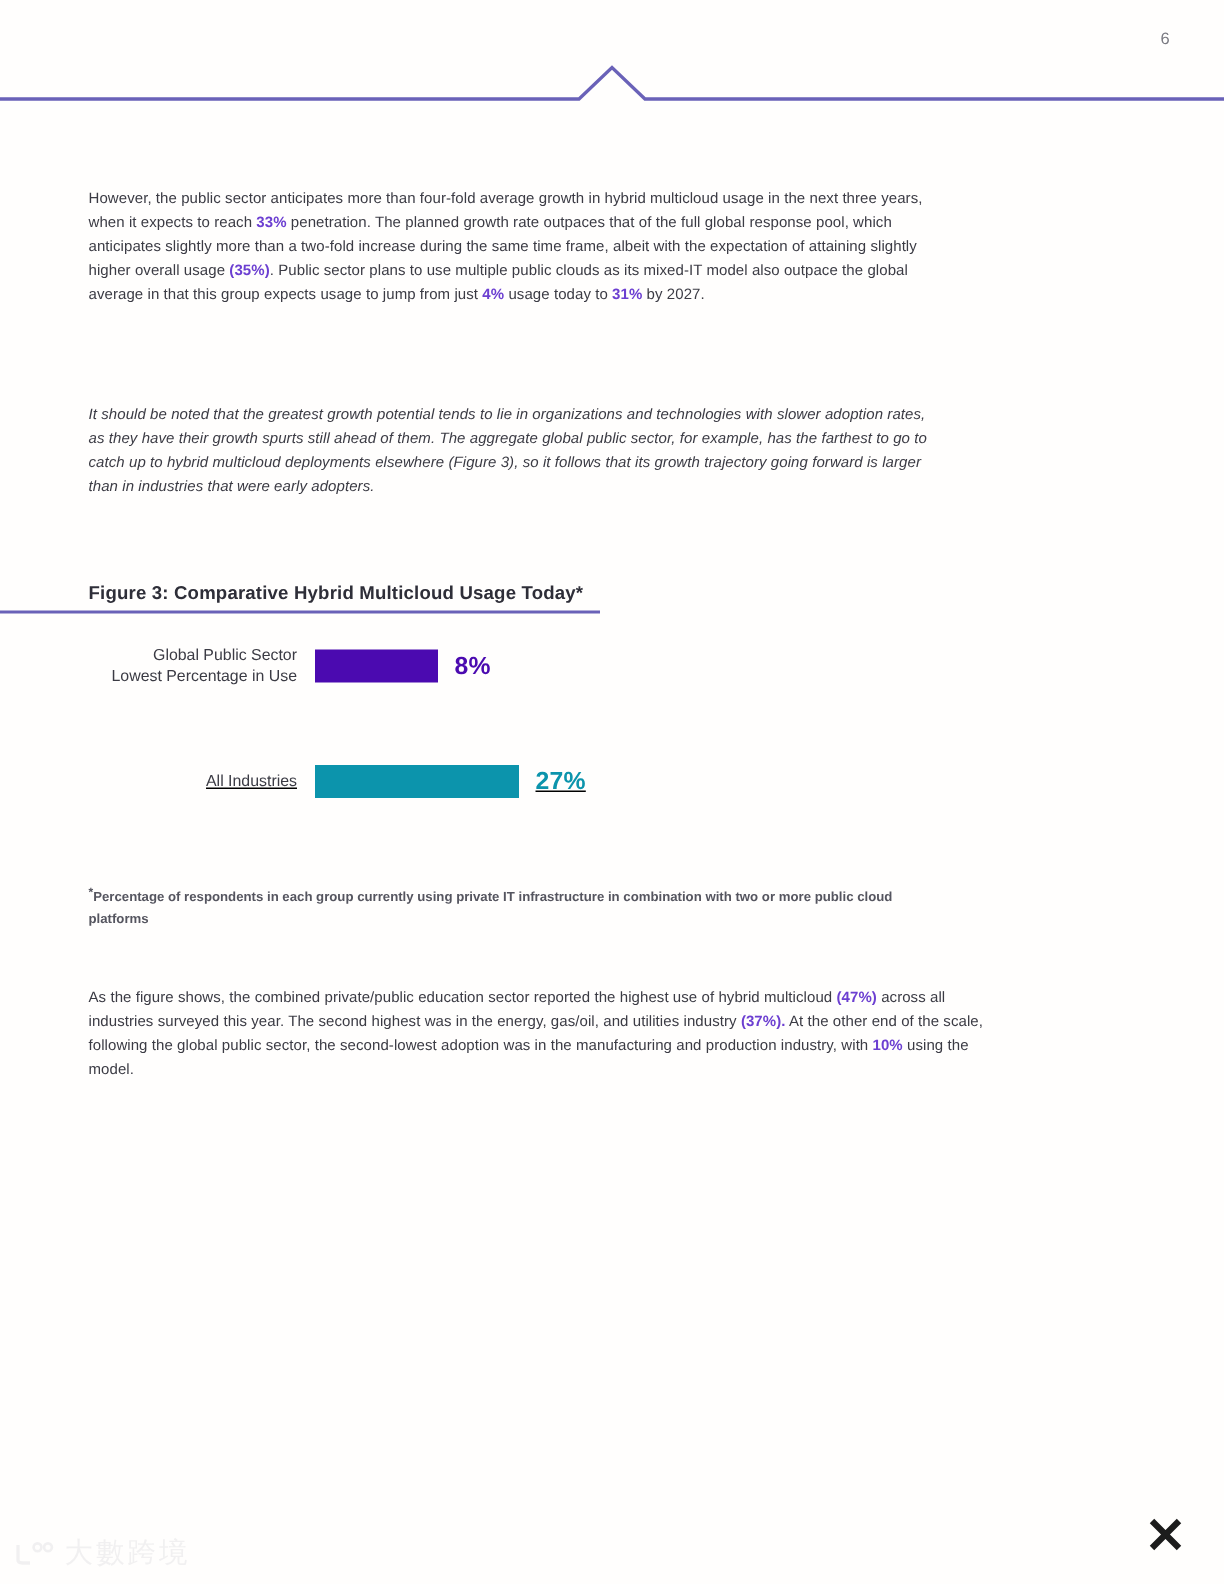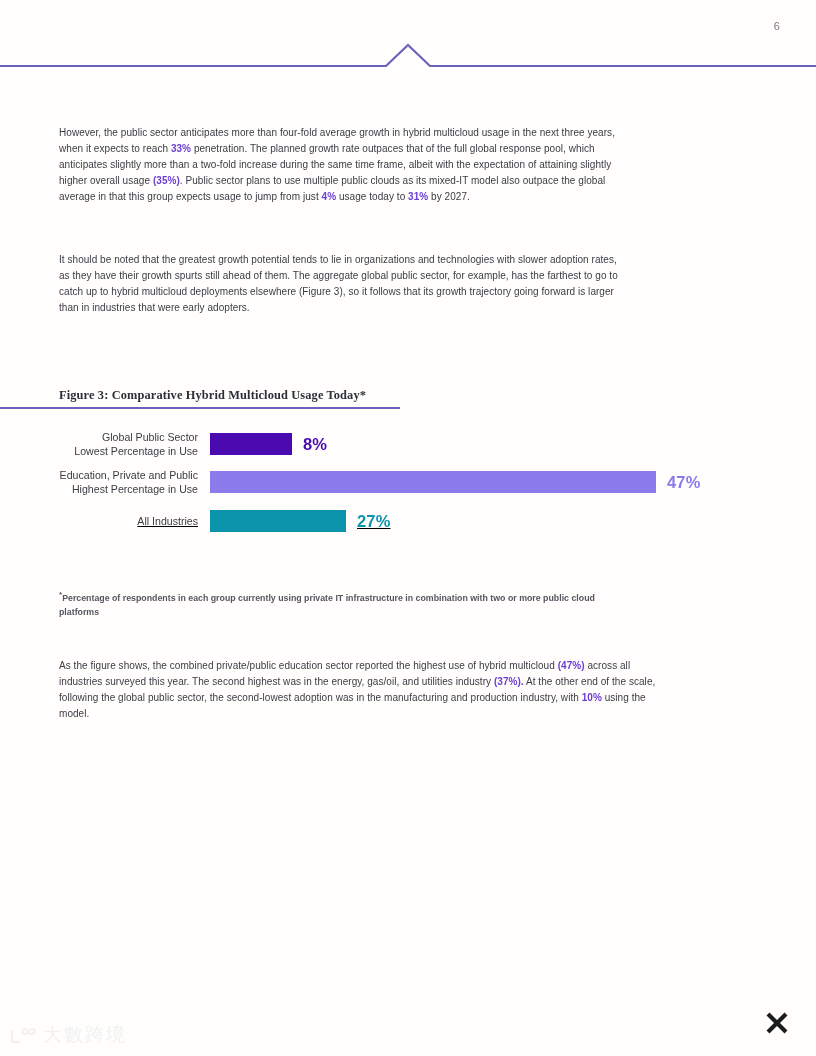--- a/index.html
+++ b/index.html
@@ -42,38 +42,37 @@
     position: absolute;
     left: 59px;
     width: 560px;
     font-size: 10px;
     line-height: 16px;
     color: #3b3b44;
     letter-spacing: 0.005em;
   }
 
   .para-1 { top: 125px; }
-  .para-2 { top: 252px; }
+  .para-2 { top: 269px; font-style: italic; }
   .para-3 { top: 658px; width: 600px; }
 
   .hl {
     color: #6c3fd1;
     font-weight: bold;
   }
 
   
   .figure-title {
     position: absolute;
     left: 59px;
     top: 388px;
     font-size: 12.4px;
     font-weight: bold;
     color: #2e2e38;
     letter-spacing: 0.01em;
-    font-family: Liberation Serif, serif;
   }
 
   .figure-rule {
     position: absolute;
     left: 0;
     top: 407px;
     width: 400px;
     height: 2px;
     background: #6a62b8;
   }
@@ -189,28 +188,20 @@
 
     <div class="chart-row row-0">
       <div class="chart-label">Global Public Sector
 Lowest Percentage in Use</div>
       <div class="bar-zone">
         <div class="bar" style="width:82px;background:#4b0ab0;"></div>
         <div class="bar-value" style="color:#4b0ab0;">8%</div>
       </div>
     </div>
 
-    <div class="chart-row row-1">
-      <div class="chart-label">Education, Private and Public
-Highest Percentage in Use</div>
-      <div class="bar-zone">
-        <div class="bar" style="width:446px;background:#8b7bec;"></div>
-        <div class="bar-value" style="color:#8b7bec;">47%</div>
-      </div>
-    </div>
 
     <div class="chart-row row-2">
       <div class="chart-label">All Industries</div>
       <div class="bar-zone">
         <div class="bar" style="width:136px;background:#0c94ac;"></div>
         <div class="bar-value" style="color:#0c94ac;">27%</div>
       </div>
     </div>
 
   </div>

